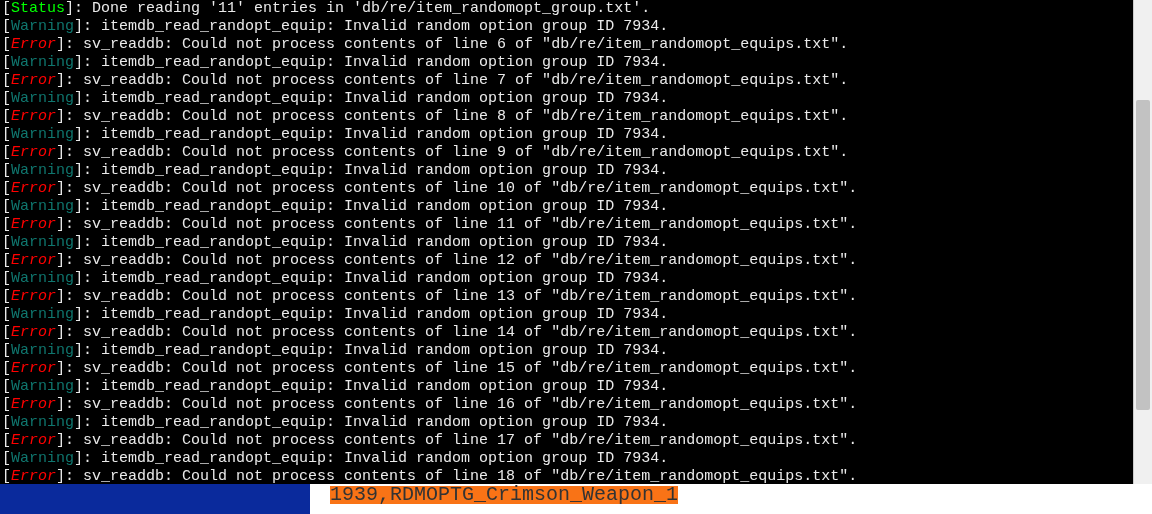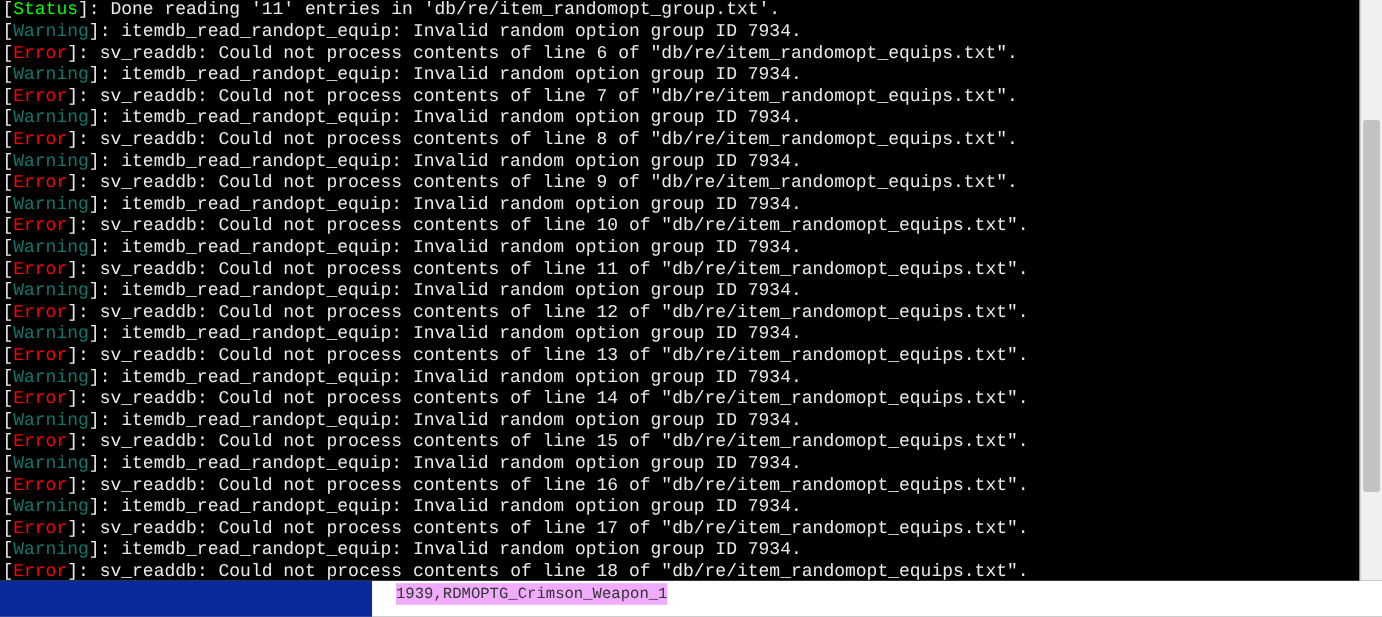--- a/index.html
+++ b/index.html
@@ -54,27 +54,27 @@
     top: 484px;
     width: 310px;
     height: 30px;
     background: #0a2a9c;
   }
   .status-text {
     position: absolute;
     left: 330px;
     top: 486px;
     color: #333;
-    background: #f0abfc;
+    background: #f97316;
     font-family: "Consolas", "Courier New", monospace;
-    font-size: 13px;
+    font-size: 20px;
   }
   .green  { color: #00ff00; }
   .yellow { color: #0f766e; }
-  .red    { color: #ff0000; }
+  .red    { color: #ff0000; font-style: italic; }
   .white  { color: #eaeaea; }
 </style>
 </head>
 <body>
 
 <div class="terminal" id="term"><div><span class="white">[</span><span class="green">Status</span><span class="white">]</span><span class="white">: Done reading '11' entries in 'db/re/item_randomopt_group.txt'.</span></div><div><span class="white">[</span><span class="yellow">Warning</span><span class="white">]</span><span class="white">: itemdb_read_randopt_equip: Invalid random option group ID 7934.</span></div><div><span class="white">[</span><span class="red">Error</span><span class="white">]</span><span class="white">: sv_readdb: Could not process contents of line 6 of "db/re/item_randomopt_equips.txt".</span></div><div><span class="white">[</span><span class="yellow">Warning</span><span class="white">]</span><span class="white">: itemdb_read_randopt_equip: Invalid random option group ID 7934.</span></div><div><span class="white">[</span><span class="red">Error</span><span class="white">]</span><span class="white">: sv_readdb: Could not process contents of line 7 of "db/re/item_randomopt_equips.txt".</span></div><div><span class="white">[</span><span class="yellow">Warning</span><span class="white">]</span><span class="white">: itemdb_read_randopt_equip: Invalid random option group ID 7934.</span></div><div><span class="white">[</span><span class="red">Error</span><span class="white">]</span><span class="white">: sv_readdb: Could not process contents of line 8 of "db/re/item_randomopt_equips.txt".</span></div><div><span class="white">[</span><span class="yellow">Warning</span><span class="white">]</span><span class="white">: itemdb_read_randopt_equip: Invalid random option group ID 7934.</span></div><div><span class="white">[</span><span class="red">Error</span><span class="white">]</span><span class="white">: sv_readdb: Could not process contents of line 9 of "db/re/item_randomopt_equips.txt".</span></div><div><span class="white">[</span><span class="yellow">Warning</span><span class="white">]</span><span class="white">: itemdb_read_randopt_equip: Invalid random option group ID 7934.</span></div><div><span class="white">[</span><span class="red">Error</span><span class="white">]</span><span class="white">: sv_readdb: Could not process contents of line 10 of "db/re/item_randomopt_equips.txt".</span></div><div><span class="white">[</span><span class="yellow">Warning</span><span class="white">]</span><span class="white">: itemdb_read_randopt_equip: Invalid random option group ID 7934.</span></div><div><span class="white">[</span><span class="red">Error</span><span class="white">]</span><span class="white">: sv_readdb: Could not process contents of line 11 of "db/re/item_randomopt_equips.txt".</span></div><div><span class="white">[</span><span class="yellow">Warning</span><span class="white">]</span><span class="white">: itemdb_read_randopt_equip: Invalid random option group ID 7934.</span></div><div><span class="white">[</span><span class="red">Error</span><span class="white">]</span><span class="white">: sv_readdb: Could not process contents of line 12 of "db/re/item_randomopt_equips.txt".</span></div><div><span class="white">[</span><span class="yellow">Warning</span><span class="white">]</span><span class="white">: itemdb_read_randopt_equip: Invalid random option group ID 7934.</span></div><div><span class="white">[</span><span class="red">Error</span><span class="white">]</span><span class="white">: sv_readdb: Could not process contents of line 13 of "db/re/item_randomopt_equips.txt".</span></div><div><span class="white">[</span><span class="yellow">Warning</span><span class="white">]</span><span class="white">: itemdb_read_randopt_equip: Invalid random option group ID 7934.</span></div><div><span class="white">[</span><span class="red">Error</span><span class="white">]</span><span class="white">: sv_readdb: Could not process contents of line 14 of "db/re/item_randomopt_equips.txt".</span></div><div><span class="white">[</span><span class="yellow">Warning</span><span class="white">]</span><span class="white">: itemdb_read_randopt_equip: Invalid random option group ID 7934.</span></div><div><span class="white">[</span><span class="red">Error</span><span class="white">]</span><span class="white">: sv_readdb: Could not process contents of line 15 of "db/re/item_randomopt_equips.txt".</span></div><div><span class="white">[</span><span class="yellow">Warning</span><span class="white">]</span><span class="white">: itemdb_read_randopt_equip: Invalid random option group ID 7934.</span></div><div><span class="white">[</span><span class="red">Error</span><span class="white">]</span><span class="white">: sv_readdb: Could not process contents of line 16 of "db/re/item_randomopt_equips.txt".</span></div><div><span class="white">[</span><span class="yellow">Warning</span><span class="white">]</span><span class="white">: itemdb_read_randopt_equip: Invalid random option group ID 7934.</span></div><div><span class="white">[</span><span class="red">Error</span><span class="white">]</span><span class="white">: sv_readdb: Could not process contents of line 17 of "db/re/item_randomopt_equips.txt".</span></div><div><span class="white">[</span><span class="yellow">Warning</span><span class="white">]</span><span class="white">: itemdb_read_randopt_equip: Invalid random option group ID 7934.</span></div><div><span class="white">[</span><span class="red">Error</span><span class="white">]</span><span class="white">: sv_readdb: Could not process contents of line 18 of "db/re/item_randomopt_equips.txt".</span></div><div><span class="white">[</span><span class="yellow">Warning</span><span class="white">]</span><span class="white">: itemdb_read_randopt_equip: Invalid random option group ID 7934.</span></div></div>
 
 <div class="scrollbar">
   <div class="scrollbar-thumb"></div>
 </div>

